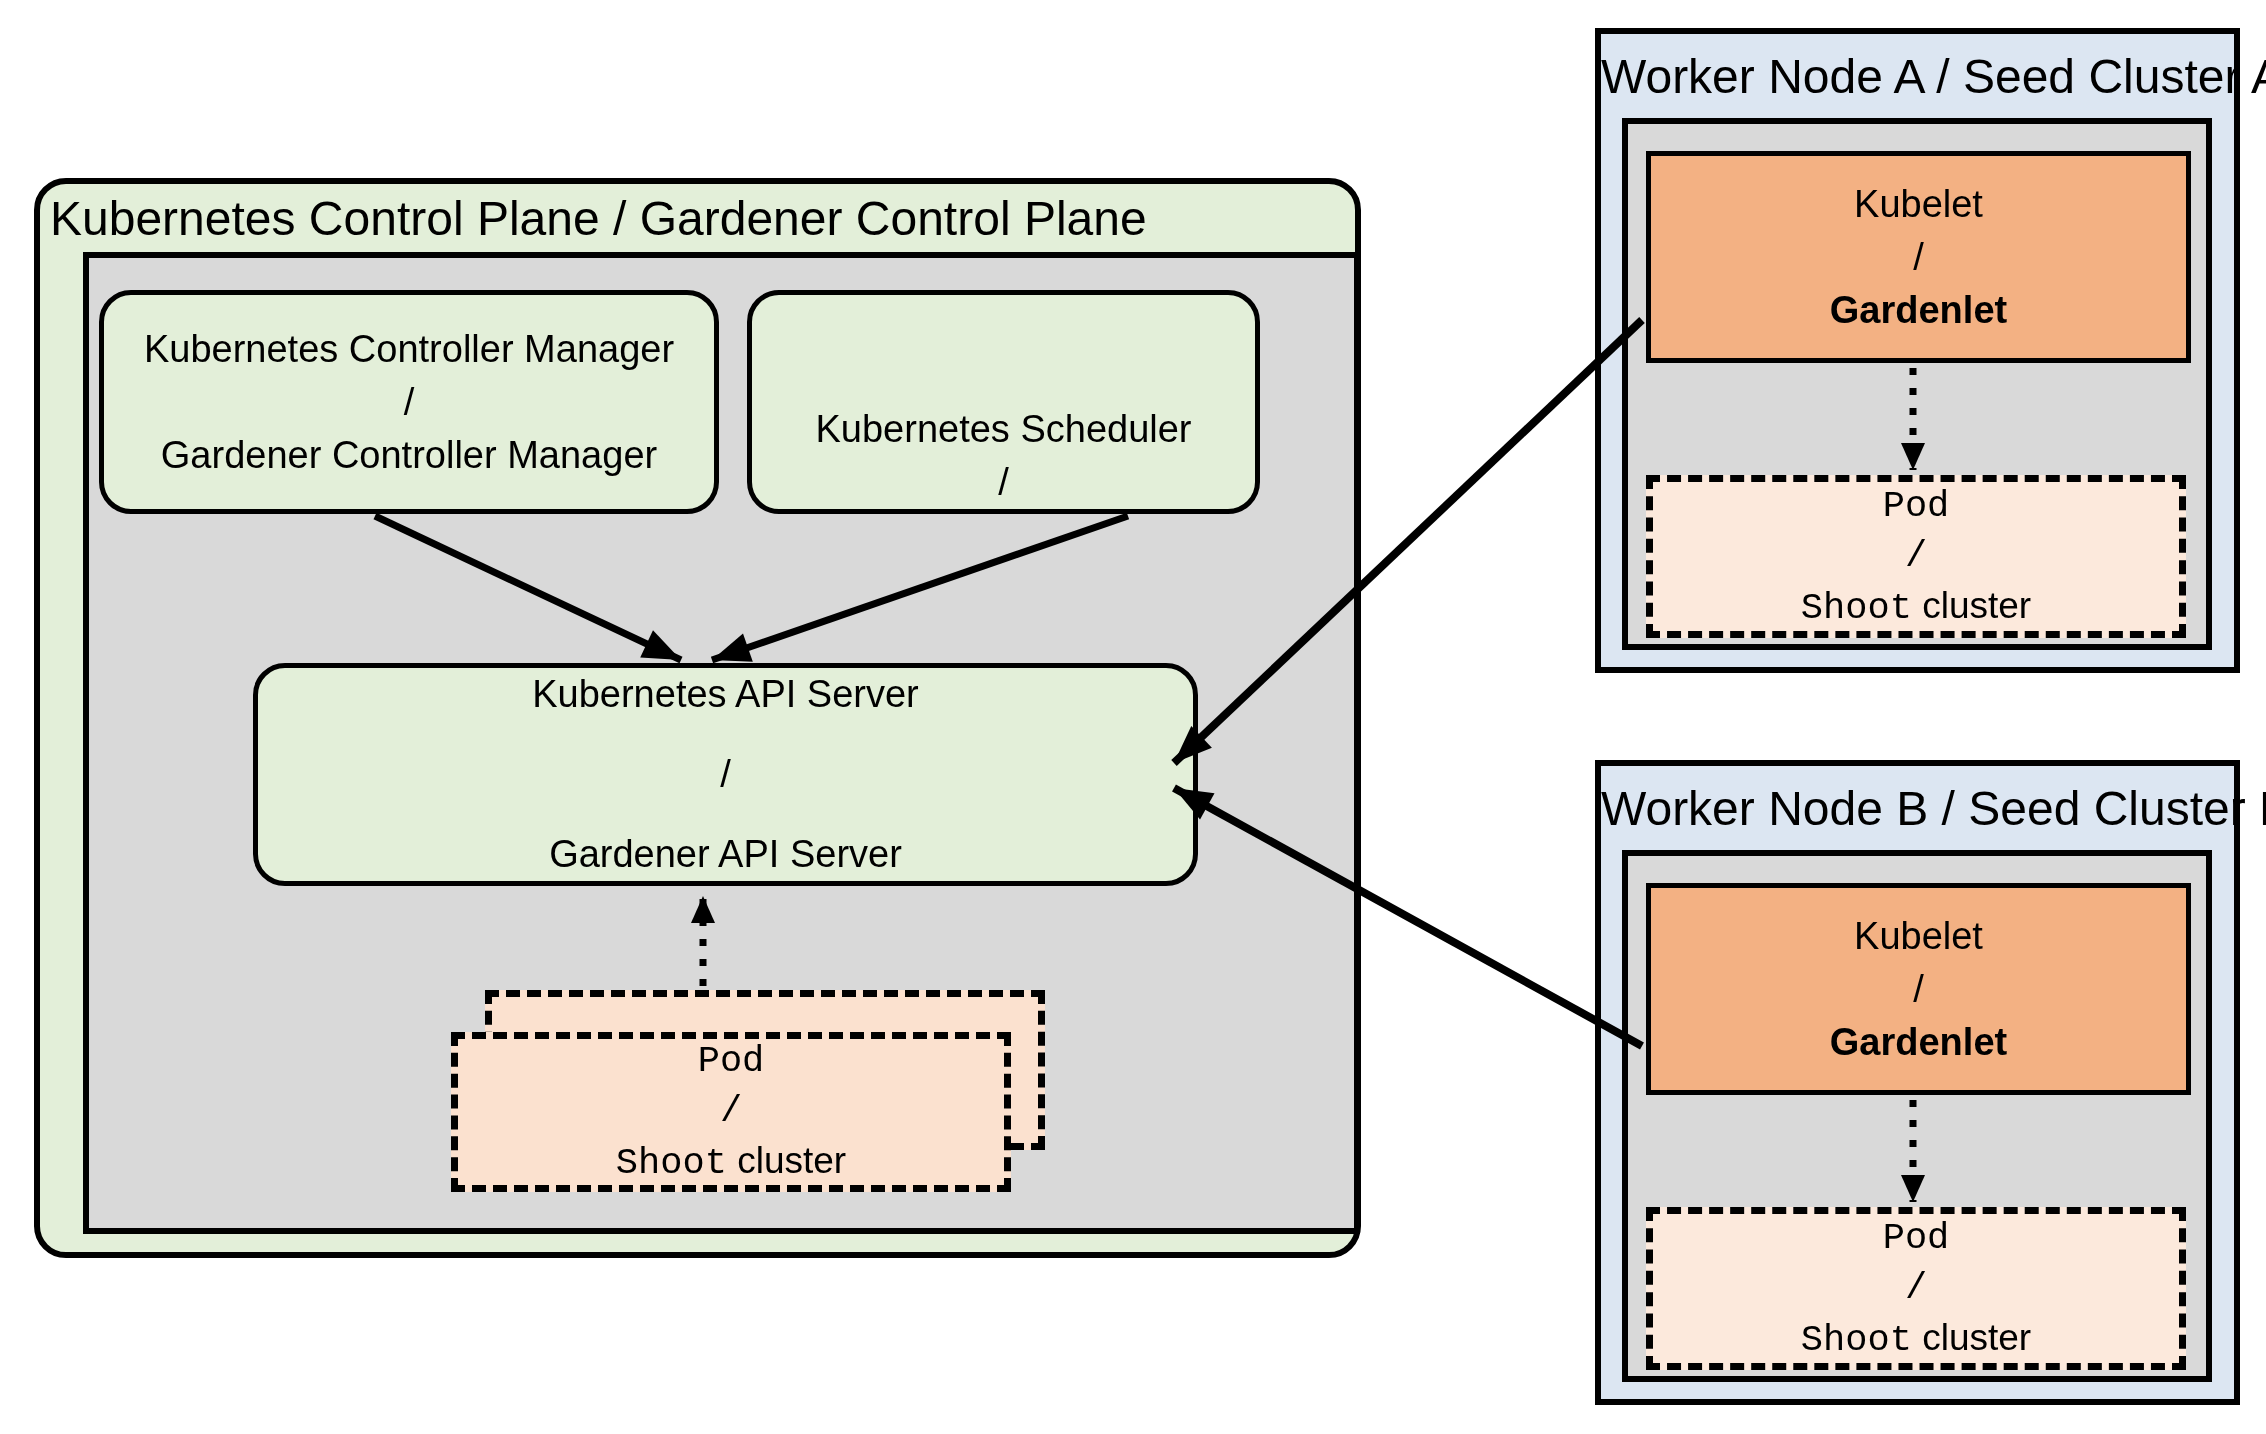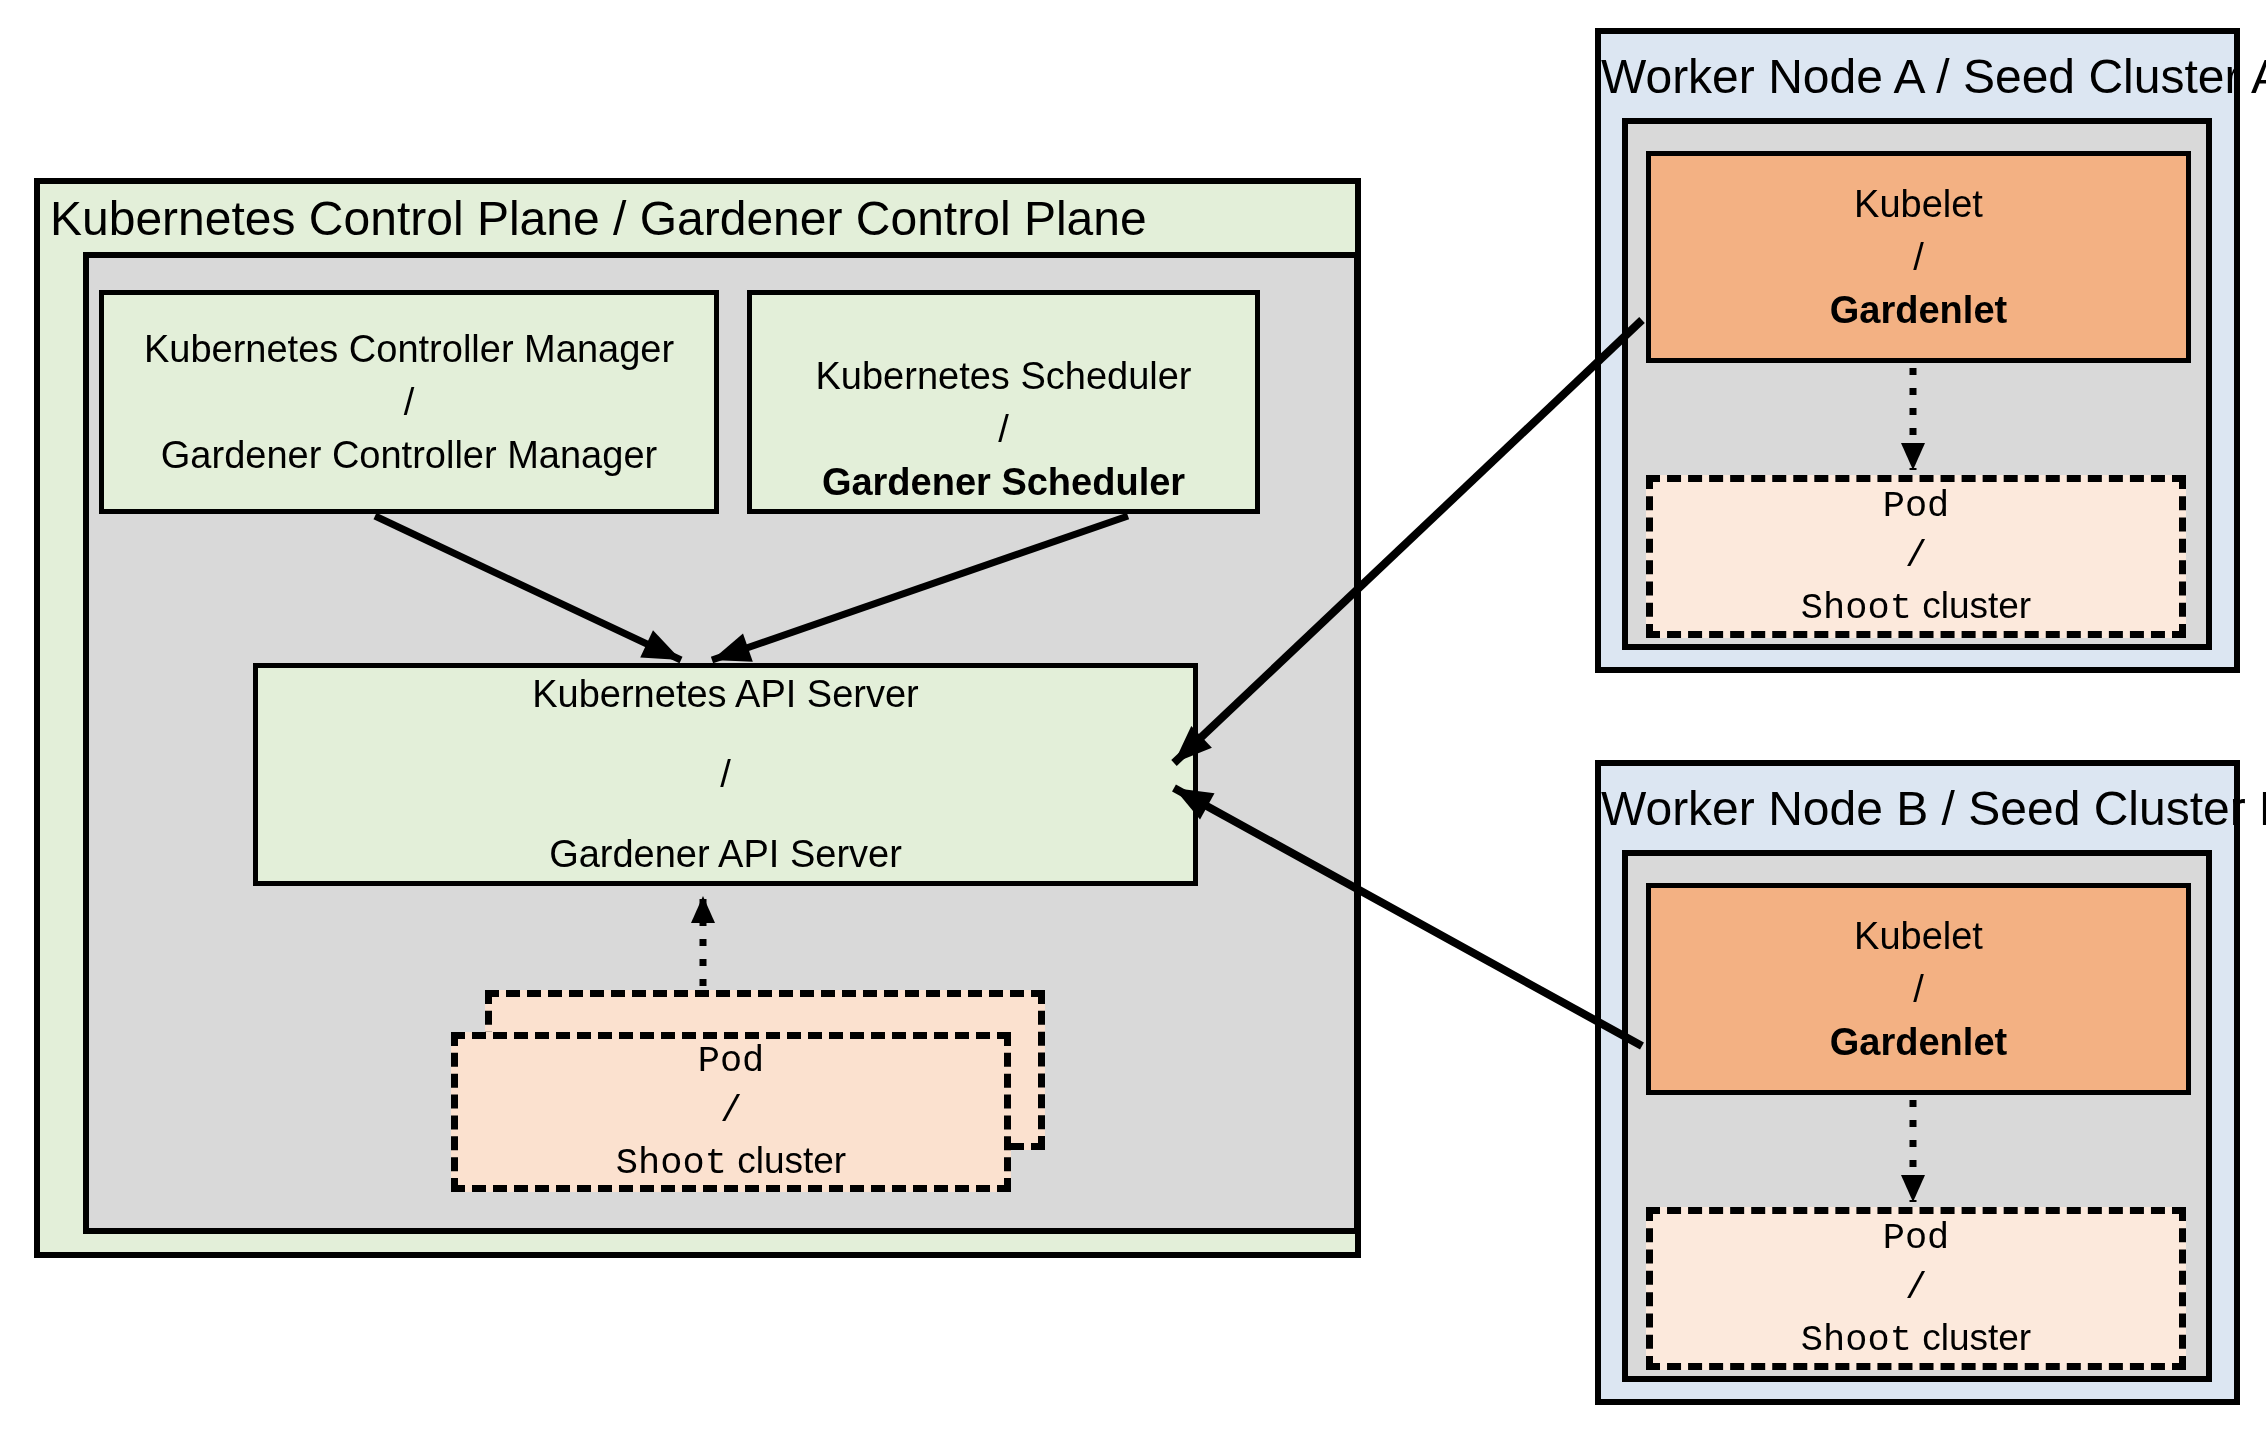--- a/index.html
+++ b/index.html
@@ -13,21 +13,21 @@
     font-family:"Liberation Sans", sans-serif; color:#000; background:var(--page-bg);
   }
   .abs{position:absolute; box-sizing:border-box;}
   .outer{border:6px solid var(--line-black);}
   .inner{border:6px solid var(--line-black); background:var(--box-gray);}
   .node{
     border:5px solid var(--line-black);
     display:flex; flex-direction:column; align-items:center; justify-content:center;
     text-align:center; font-size:38px; line-height:53px;
   }
-  .green{background:var(--box-green);}
+  .green{background:var(--box-green);border-radius:32px;}
   .orange{background:var(--box-orange);}
   .pod{
     border:7px dashed var(--line-black);
     display:flex; flex-direction:column; align-items:center; justify-content:center;
     text-align:center; font-size:37px; line-height:50px;
   }
   .pod-cp{background:var(--pod-peach);}
   .pod-w{background:var(--pod-peach-light);}
   .mono{font-family:"Liberation Mono", monospace;}
   .bold{font-weight:bold;}
@@ -53,21 +53,20 @@
 
       <div class="abs node green" style="left:10px; top:32px; width:620px; height:224px;">
         <div>Kubernetes Controller Manager</div>
         <div>/</div>
         <div>Gardener Controller Manager</div>
       </div>
 
       <div class="abs node green" style="left:658px; top:32px; width:513px; height:224px;justify-content:flex-end;">
         <div>Kubernetes Scheduler</div>
         <div>/</div>
-        <div class="bold">Gardener Scheduler</div>
       </div>
 
       <div class="abs node green" style="left:164px; top:405px; width:945px; height:223px;justify-content:space-between;">
         <div>Kubernetes API Server</div>
         <div>/</div>
         <div>Gardener API Server</div>
       </div>
 
       <div class="abs pod pod-cp" style="left:396px; top:732px; width:560px; height:160px;"></div>
 

